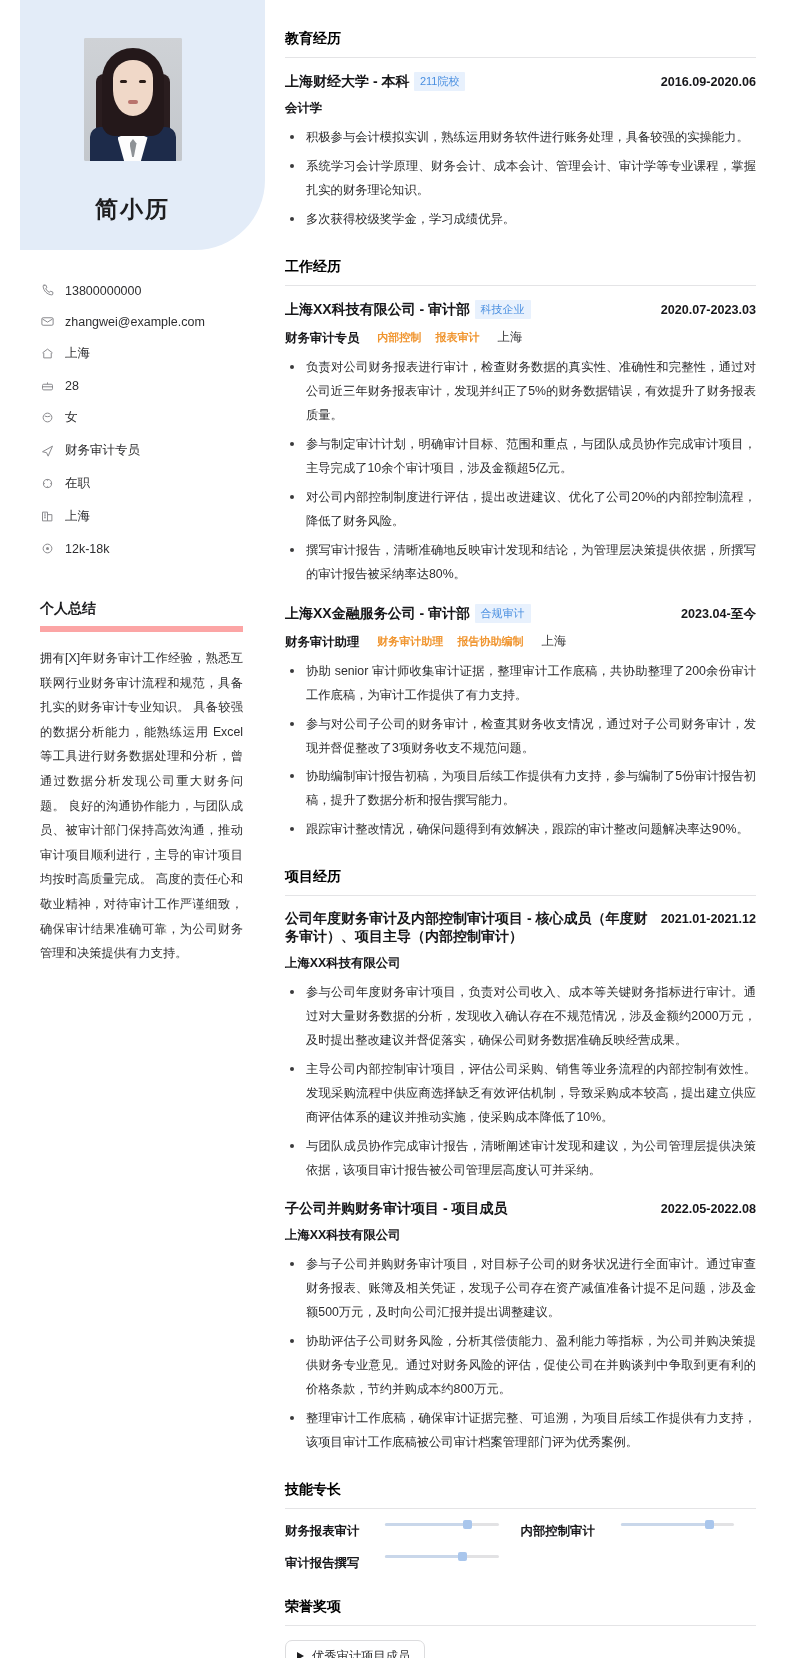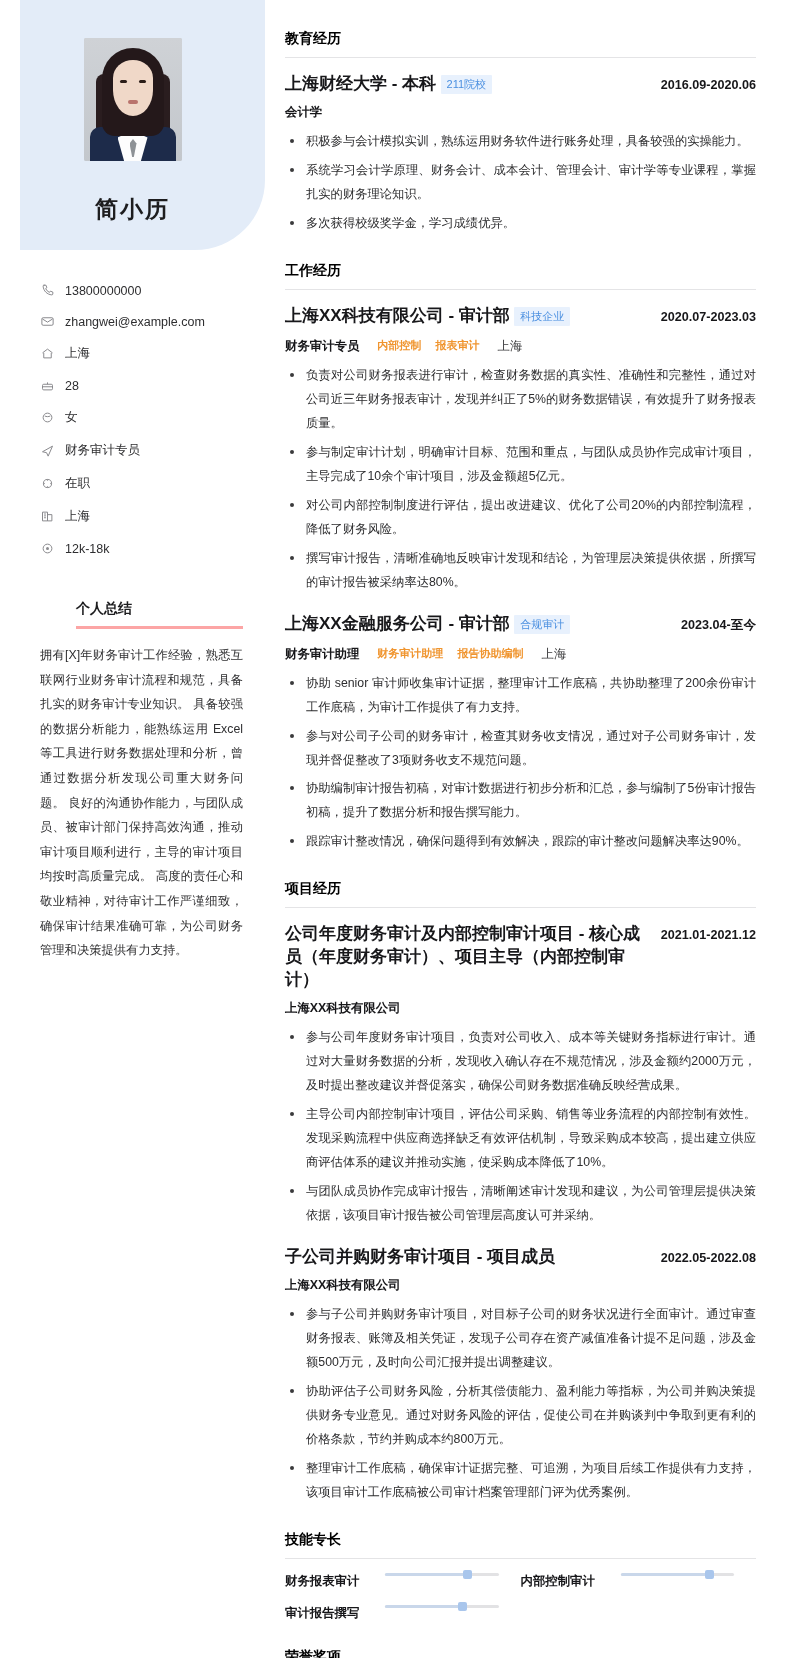--- a/index.html
+++ b/index.html
@@ -71,42 +71,42 @@
     margin: 58px 0 0 40px;
     display: flex; flex-direction: column; gap: 16px;
   }
   .c-row { display: flex; align-items: center; gap: 10px; font-size: 12.5px; color: #2e2e30; }
   .c-ic { width: 15px; height: 15px; flex: 0 0 15px; display:block; }
   .c-ic svg { width: 15px; height: 15px; display:block; }
 
   .side-sec { margin: 44px 22px 0 40px; position: relative; z-index: 2; }
   .side-sec-title {
     font-size: 14px; font-weight: 700; color: #1d1d1f;
-    padding-bottom: 8px; border-bottom: 3px solid #fca5a5; margin-bottom: 14px; margin-left: 36px;
+    padding-bottom: 8px; border-bottom: 6px solid #fca5a5; margin-bottom: 14px;
   }
   .side-sec-body { font-size: 12.3px; line-height: 2.0; color: #2f2f31; text-align: justify; }
 
   
   .main { flex: 1 1 auto; padding: 30px 38px 30px 20px; min-width: 0; }
 
   .section { margin-bottom: 26px; }
   .sec-title {
     font-size: 14px; font-weight: 700; color: #000000;
     padding-bottom: 9px; border-bottom: 1px solid #e4e4e6; margin-bottom: 14px;
   }
 
   .entry { margin-bottom: 17px; }
   .entry:last-child { margin-bottom: 0; }
 
   .row-head { display: flex; align-items: baseline; gap: 8px; }
   .row-head .grow { flex: 1 1 auto; min-width: 0; }
-  .org { font-size: 17px; font-weight: 700; color: #17171a; }
+  .org { font-size: 14px; font-weight: 700; color: #17171a; }
   .date { font-size: 12.6px; font-weight: 700; color: #17171a; white-space: nowrap; }
 
-  .row-sub { display: flex; align-items: flex-end; gap: 8px; margin-top: 9px; }
+  .row-sub { display: flex; align-items: center; gap: 8px; margin-top: 9px; }
   .role { font-size: 12.4px; font-weight: 700; color: #17171a; }
   .loc { font-size: 12.4px; color: #3a3a3c; white-space: nowrap; }
   .major { font-size: 12.4px; font-weight: 700; color: #17171a; margin-top: 9px; }
   .company-line { font-size: 12.4px; font-weight: 700; color: #17171a; margin-top: 9px; }
 
   .tag {
     display: inline-block;
     font-size: 11px;
     padding: 2px 6px;
     border-radius: 1px;
@@ -343,21 +343,21 @@
             <span class="role">财务审计助理</span>
             &nbsp;&nbsp;
             <span class="tag tag-orange">财务审计助理</span>
             <span class="tag tag-orange">报告协助编制</span>
           </div>
           <span class="loc">上海</span>
         </div>
         <ul class="bullets">
           <li>协助 senior 审计师收集审计证据，整理审计工作底稿，共协助整理了200余份审计工作底稿，为审计工作提供了有力支持。</li>
           <li>参与对公司子公司的财务审计，检查其财务收支情况，通过对子公司财务审计，发现并督促整改了3项财务收支不规范问题。</li>
-          <li>协助编制审计报告初稿，对审计数据进行初步分析和汇总，参与编制了5份审计报告初稿，提升了数据分析和报告撰写能力。</li>
+          <li>协助编制审计报告初稿，为项目后续工作提供有力支持，参与编制了5份审计报告初稿，提升了数据分析和报告撰写能力。</li>
           <li>跟踪审计整改情况，确保问题得到有效解决，跟踪的审计整改问题解决率达90%。</li>
         </ul>
       </div>
     </section>
 
     <section class="section">
       <div class="sec-title">项目经历</div>
 
       <div class="entry">
         <div class="row-head">

